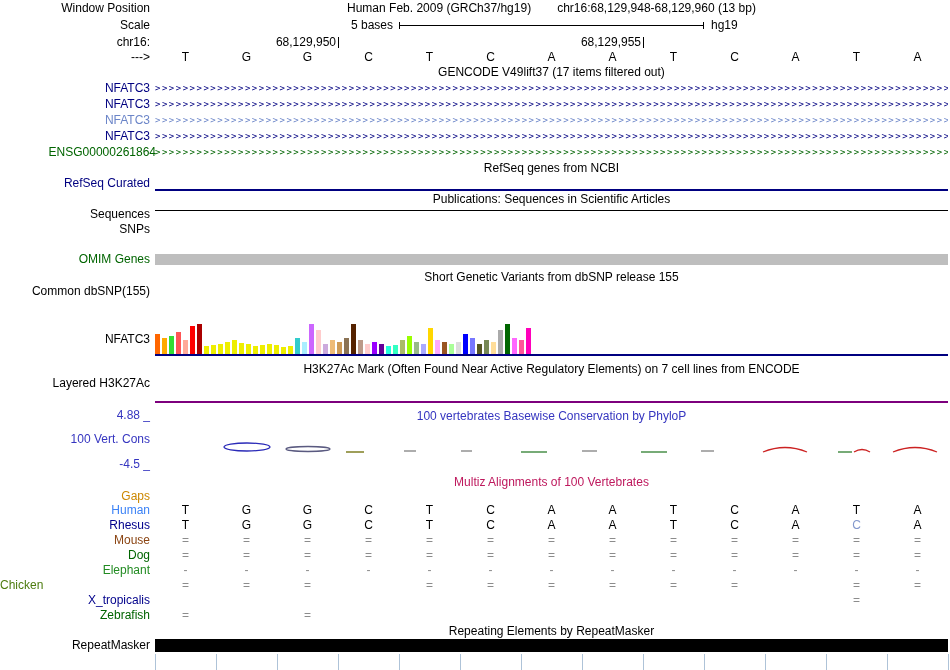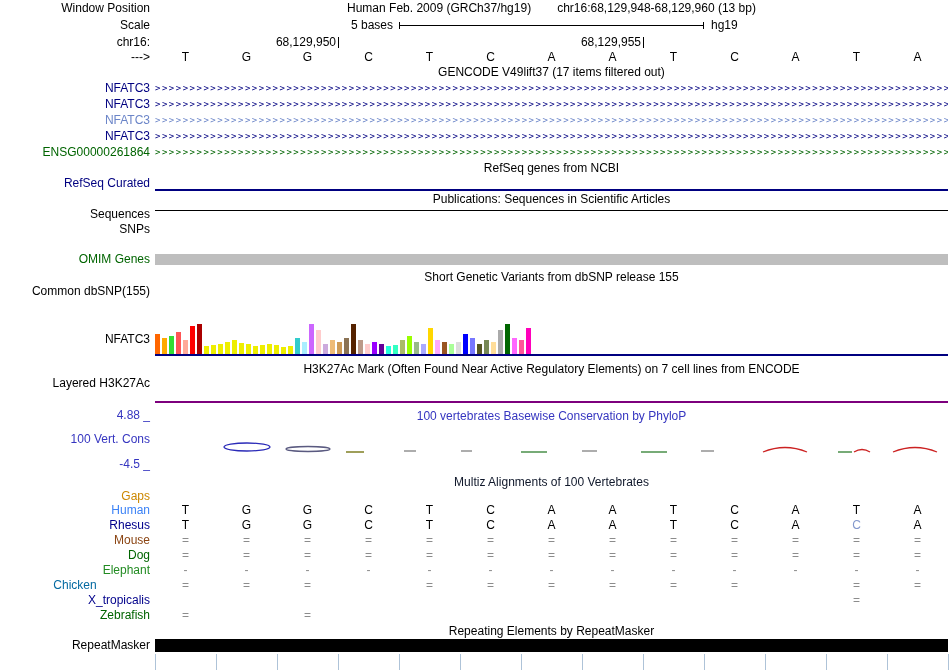--- a/index.html
+++ b/index.html
@@ -70,40 +70,40 @@
 
   <div class="ta center" style="top:363px">H3K27Ac Mark (Often Found Near Active Regulatory Elements) on 7 cell lines from ENCODE</div>
   <div class="lbl" style="top:377px">Layered H3K27Ac</div>
   <div class="bar" style="top: 401px; height: 2px; background: rgb(125, 0, 125);"></div>
 
   <div class="lbl" style="top: 409px; color: rgb(53, 53, 192);">4.88 _</div>
   <div class="ta center" style="top: 410px; color: rgb(53, 53, 192);">100 vertebrates Basewise Conservation by PhyloP</div>
   <div class="lbl" style="top: 433px; color: rgb(53, 53, 192);">100 Vert. Cons</div>
   <div class="lbl" style="top: 458px; color: rgb(53, 53, 192);">-4.5 _</div>
 
-  <div class="ta center" style="top: 476px; color: #0f172a;">Multiz Alignments of 100 Vertebrates</div>
+  <div class="ta center" style="top: 476px; color: #be185d;">Multiz Alignments of 100 Vertebrates</div>
   <div class="lbl" style="top: 490px; color: rgb(204, 136, 0);">Gaps</div>
 
   <div class="ta center" style="top:625px">Repeating Elements by RepeatMasker</div>
   <div class="lbl" style="top:639px">RepeatMasker</div>
   <div class="bar" style="top: 639px; height: 13px; background: rgb(0, 0, 0);"></div>
 
 <div style="position: absolute; top: 36px; left: 246px; width: 90px; height: 13px; line-height: 13px; text-align: right;">68,129,950</div>
     <div style="position: absolute; top: 37px; left: 338px; width: 1px; height: 11px; background: rgb(0, 0, 0);"></div>
     <div style="position: absolute; top: 36px; left: 551px; width: 90px; height: 13px; line-height: 13px; text-align: right;">68,129,955</div>
     <div style="position: absolute; top: 37px; left: 643px; width: 1px; height: 11px; background: rgb(0, 0, 0);"></div>
     <div style="position: absolute; top: 82px; left: 0px; width: 150px; height: 13px; line-height: 13px; text-align: right; color: rgb(0, 0, 128);">NFATC3</div>
     <div style="position: absolute; top: 82px; left: 155px; width: 793px; height: 13px; line-height: 13px; overflow: hidden; white-space: nowrap; color: rgb(0, 0, 128); font-family: &quot;DejaVu Sans Mono&quot;, monospace; font-size: 9px; letter-spacing: 1.5px;">&gt;&gt;&gt;&gt;&gt;&gt;&gt;&gt;&gt;&gt;&gt;&gt;&gt;&gt;&gt;&gt;&gt;&gt;&gt;&gt;&gt;&gt;&gt;&gt;&gt;&gt;&gt;&gt;&gt;&gt;&gt;&gt;&gt;&gt;&gt;&gt;&gt;&gt;&gt;&gt;&gt;&gt;&gt;&gt;&gt;&gt;&gt;&gt;&gt;&gt;&gt;&gt;&gt;&gt;&gt;&gt;&gt;&gt;&gt;&gt;&gt;&gt;&gt;&gt;&gt;&gt;&gt;&gt;&gt;&gt;&gt;&gt;&gt;&gt;&gt;&gt;&gt;&gt;&gt;&gt;&gt;&gt;&gt;&gt;&gt;&gt;&gt;&gt;&gt;&gt;&gt;&gt;&gt;&gt;&gt;&gt;&gt;&gt;&gt;&gt;&gt;&gt;&gt;&gt;&gt;&gt;&gt;&gt;&gt;&gt;&gt;&gt;&gt;&gt;&gt;&gt;&gt;&gt;&gt;&gt;&gt;&gt;&gt;&gt;&gt;&gt;&gt;&gt;&gt;&gt;</div>
     <div style="position: absolute; top: 98px; left: 0px; width: 150px; height: 13px; line-height: 13px; text-align: right; color: rgb(0, 0, 128);">NFATC3</div>
     <div style="position: absolute; top: 98px; left: 155px; width: 793px; height: 13px; line-height: 13px; overflow: hidden; white-space: nowrap; color: rgb(0, 0, 128); font-family: &quot;DejaVu Sans Mono&quot;, monospace; font-size: 9px; letter-spacing: 1.5px;">&gt;&gt;&gt;&gt;&gt;&gt;&gt;&gt;&gt;&gt;&gt;&gt;&gt;&gt;&gt;&gt;&gt;&gt;&gt;&gt;&gt;&gt;&gt;&gt;&gt;&gt;&gt;&gt;&gt;&gt;&gt;&gt;&gt;&gt;&gt;&gt;&gt;&gt;&gt;&gt;&gt;&gt;&gt;&gt;&gt;&gt;&gt;&gt;&gt;&gt;&gt;&gt;&gt;&gt;&gt;&gt;&gt;&gt;&gt;&gt;&gt;&gt;&gt;&gt;&gt;&gt;&gt;&gt;&gt;&gt;&gt;&gt;&gt;&gt;&gt;&gt;&gt;&gt;&gt;&gt;&gt;&gt;&gt;&gt;&gt;&gt;&gt;&gt;&gt;&gt;&gt;&gt;&gt;&gt;&gt;&gt;&gt;&gt;&gt;&gt;&gt;&gt;&gt;&gt;&gt;&gt;&gt;&gt;&gt;&gt;&gt;&gt;&gt;&gt;&gt;&gt;&gt;&gt;&gt;&gt;&gt;&gt;&gt;&gt;&gt;&gt;&gt;&gt;&gt;&gt;</div>
     <div style="position: absolute; top: 114px; left: 0px; width: 150px; height: 13px; line-height: 13px; text-align: right; color: rgb(107, 133, 200);">NFATC3</div>
     <div style="position: absolute; top: 114px; left: 155px; width: 793px; height: 13px; line-height: 13px; overflow: hidden; white-space: nowrap; color: rgb(107, 133, 200); font-family: &quot;DejaVu Sans Mono&quot;, monospace; font-size: 9px; letter-spacing: 1.5px;">&gt;&gt;&gt;&gt;&gt;&gt;&gt;&gt;&gt;&gt;&gt;&gt;&gt;&gt;&gt;&gt;&gt;&gt;&gt;&gt;&gt;&gt;&gt;&gt;&gt;&gt;&gt;&gt;&gt;&gt;&gt;&gt;&gt;&gt;&gt;&gt;&gt;&gt;&gt;&gt;&gt;&gt;&gt;&gt;&gt;&gt;&gt;&gt;&gt;&gt;&gt;&gt;&gt;&gt;&gt;&gt;&gt;&gt;&gt;&gt;&gt;&gt;&gt;&gt;&gt;&gt;&gt;&gt;&gt;&gt;&gt;&gt;&gt;&gt;&gt;&gt;&gt;&gt;&gt;&gt;&gt;&gt;&gt;&gt;&gt;&gt;&gt;&gt;&gt;&gt;&gt;&gt;&gt;&gt;&gt;&gt;&gt;&gt;&gt;&gt;&gt;&gt;&gt;&gt;&gt;&gt;&gt;&gt;&gt;&gt;&gt;&gt;&gt;&gt;&gt;&gt;&gt;&gt;&gt;&gt;&gt;&gt;&gt;&gt;&gt;&gt;&gt;&gt;&gt;&gt;</div>
     <div style="position: absolute; top: 130px; left: 0px; width: 150px; height: 13px; line-height: 13px; text-align: right; color: rgb(0, 0, 128);">NFATC3</div>
     <div style="position: absolute; top: 130px; left: 155px; width: 793px; height: 13px; line-height: 13px; overflow: hidden; white-space: nowrap; color: rgb(0, 0, 128); font-family: &quot;DejaVu Sans Mono&quot;, monospace; font-size: 9px; letter-spacing: 1.5px;">&gt;&gt;&gt;&gt;&gt;&gt;&gt;&gt;&gt;&gt;&gt;&gt;&gt;&gt;&gt;&gt;&gt;&gt;&gt;&gt;&gt;&gt;&gt;&gt;&gt;&gt;&gt;&gt;&gt;&gt;&gt;&gt;&gt;&gt;&gt;&gt;&gt;&gt;&gt;&gt;&gt;&gt;&gt;&gt;&gt;&gt;&gt;&gt;&gt;&gt;&gt;&gt;&gt;&gt;&gt;&gt;&gt;&gt;&gt;&gt;&gt;&gt;&gt;&gt;&gt;&gt;&gt;&gt;&gt;&gt;&gt;&gt;&gt;&gt;&gt;&gt;&gt;&gt;&gt;&gt;&gt;&gt;&gt;&gt;&gt;&gt;&gt;&gt;&gt;&gt;&gt;&gt;&gt;&gt;&gt;&gt;&gt;&gt;&gt;&gt;&gt;&gt;&gt;&gt;&gt;&gt;&gt;&gt;&gt;&gt;&gt;&gt;&gt;&gt;&gt;&gt;&gt;&gt;&gt;&gt;&gt;&gt;&gt;&gt;&gt;&gt;&gt;&gt;&gt;&gt;</div>
-    <div style="position: absolute; top: 146px; left: 0px; width: 150px; height: 13px; line-height: 13px; text-align: right; color: rgb(0, 100, 0);">ENSG00000261864</div>
+    <div style="position: absolute; top: 146px; left: 6px; width: 150px; height: 13px; line-height: 13px; text-align: right; color: rgb(0, 100, 0);">ENSG00000261864</div>
     <div style="position: absolute; top: 146px; left: 155px; width: 793px; height: 13px; line-height: 13px; overflow: hidden; white-space: nowrap; color: rgb(0, 100, 0); font-family: &quot;DejaVu Sans Mono&quot;, monospace; font-size: 9px; letter-spacing: 1.5px;">&gt;&gt;&gt;&gt;&gt;&gt;&gt;&gt;&gt;&gt;&gt;&gt;&gt;&gt;&gt;&gt;&gt;&gt;&gt;&gt;&gt;&gt;&gt;&gt;&gt;&gt;&gt;&gt;&gt;&gt;&gt;&gt;&gt;&gt;&gt;&gt;&gt;&gt;&gt;&gt;&gt;&gt;&gt;&gt;&gt;&gt;&gt;&gt;&gt;&gt;&gt;&gt;&gt;&gt;&gt;&gt;&gt;&gt;&gt;&gt;&gt;&gt;&gt;&gt;&gt;&gt;&gt;&gt;&gt;&gt;&gt;&gt;&gt;&gt;&gt;&gt;&gt;&gt;&gt;&gt;&gt;&gt;&gt;&gt;&gt;&gt;&gt;&gt;&gt;&gt;&gt;&gt;&gt;&gt;&gt;&gt;&gt;&gt;&gt;&gt;&gt;&gt;&gt;&gt;&gt;&gt;&gt;&gt;&gt;&gt;&gt;&gt;&gt;&gt;&gt;&gt;&gt;&gt;&gt;&gt;&gt;&gt;&gt;&gt;&gt;&gt;&gt;&gt;&gt;&gt;</div>
     <div style="position: absolute; top: 320px; left: 155px; width: 793px; height: 34px;">
       <div style="position: absolute; bottom: 0px; left: 0px; width: 5px; height: 20px; background: rgb(255, 102, 0);"></div>
       <div style="position: absolute; bottom: 0px; left: 7px; width: 5px; height: 16px; background: rgb(255, 170, 0);"></div>
       <div style="position: absolute; bottom: 0px; left: 14px; width: 5px; height: 18px; background: rgb(51, 221, 51);"></div>
       <div style="position: absolute; bottom: 0px; left: 21px; width: 5px; height: 22px; background: rgb(255, 85, 85);"></div>
       <div style="position: absolute; bottom: 0px; left: 28px; width: 5px; height: 14px; background: rgb(255, 170, 153);"></div>
       <div style="position: absolute; bottom: 0px; left: 35px; width: 5px; height: 28px; background: rgb(255, 0, 0);"></div>
       <div style="position: absolute; bottom: 0px; left: 42px; width: 5px; height: 30px; background: rgb(170, 0, 0);"></div>
       <div style="position: absolute; bottom: 0px; left: 49px; width: 5px; height: 8px; background: rgb(238, 238, 0);"></div>
@@ -242,21 +242,21 @@
       <span style="text-align: center;">-</span>
       <span style="text-align: center;">-</span>
       <span style="text-align: center;">-</span>
       <span style="text-align: center;">-</span>
       <span style="text-align: center;">-</span>
       <span style="text-align: center;">-</span>
       <span style="text-align: center;">-</span>
       <span style="text-align: center;">-</span>
       <span style="text-align: center;">-</span>
     </div>
-    <div style="position: absolute; top: 579px; left: 0px; width: 150px; height: 13px; line-height: 13px; text-align: center; color: #0369a1;">Chicken</div>
+    <div style="position: absolute; top: 579px; left: 0px; width: 150px; height: 13px; line-height: 13px; text-align: left; color: #4d7c0f;">Chicken</div>
     <div style="position: absolute; top: 579px; left: 155px; width: 793px; height: 13px; line-height: 13px; display: grid; grid-template-columns: repeat(13, 1fr); color: rgb(140, 140, 140);">
       <span style="text-align: center;">=</span>
       <span style="text-align: center;">=</span>
       <span style="text-align: center;">=</span>
       <span style="text-align: center;"></span>
       <span style="text-align: center;">=</span>
       <span style="text-align: center;">=</span>
       <span style="text-align: center;">=</span>
       <span style="text-align: center;">=</span>
       <span style="text-align: center;">=</span>

